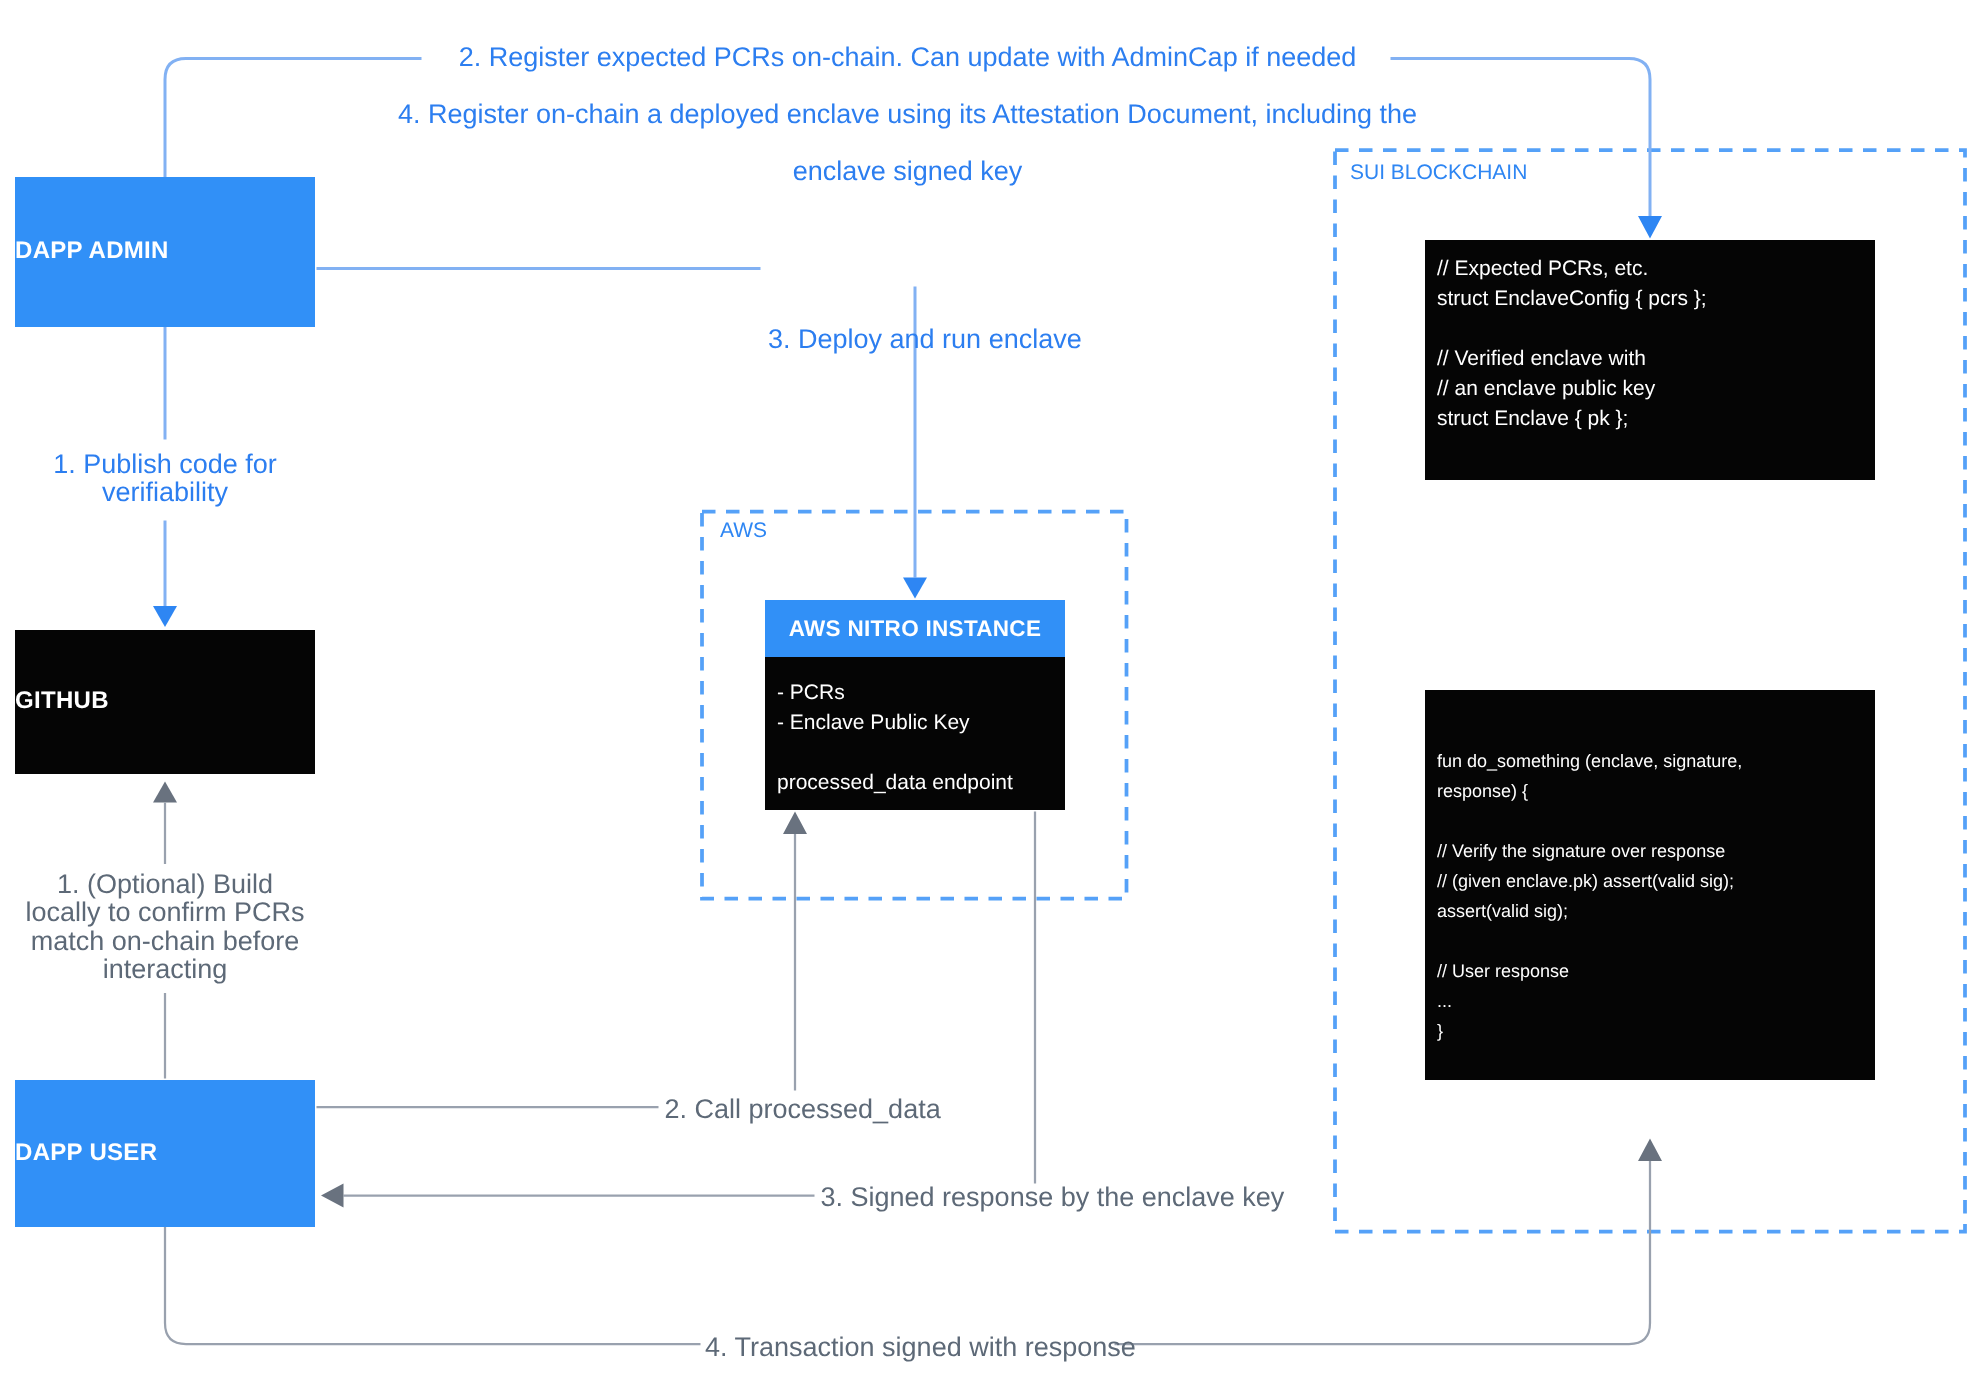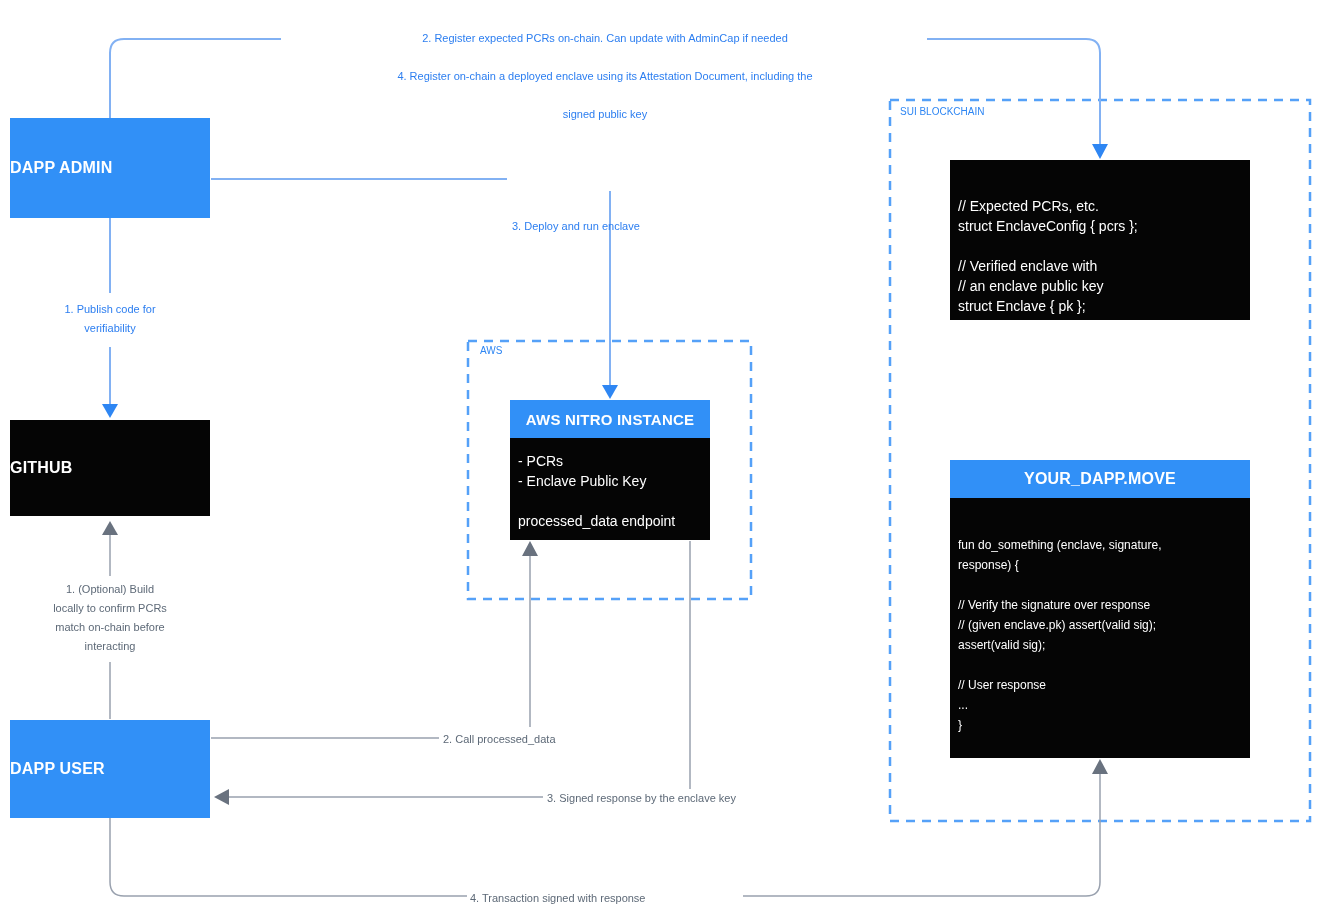--- a/index.html
+++ b/index.html
@@ -13,25 +13,25 @@
   .node{position:absolute;z-index:3;display:flex;align-items:center;justify-content:flex-start;
         color:#ffffff;font-size:16px;font-weight:600;letter-spacing:.2px;}
   .node.blue{background:#3190f7;}
   .node.black{background:#050505;}
   .panel{position:absolute;z-index:3;}
   .panel .hdr{background:#3190f7;color:#fff;font-size:16px;font-weight:600;
               display:flex;align-items:center;justify-content:center;letter-spacing:.2px;}
   .panel .body{background:#050505;color:#fff;font-size:12px;line-height:20px;
                white-space:pre-line;box-sizing:border-box;}
   
-  .lbl{position:absolute;z-index:4;font-size:11px;line-height:19px;white-space:nowrap;}
+  .lbl{position:absolute;z-index:4;font-size:18px;line-height:19px;white-space:nowrap;}
   .lbl.blue{color:#2c7ef0;}
   .lbl.gray{color:#5d6977;}
   .lbl.center{text-align:center;white-space:pre-line;}
-  .ctr-lbl{position:absolute;z-index:4;font-size:10px;color:#2e86f3;white-space:nowrap;}
+  .ctr-lbl{position:absolute;z-index:4;font-size:14px;color:#2e86f3;white-space:nowrap;}
 </style>
 </head>
 <body>
 
 <svg class="wires" width="1320" height="918" viewBox="0 0 1320 918">
 
   <rect x="468" y="341" width="283" height="258" fill="none" stroke="#55a1f8" stroke-width="2.5" stroke-dasharray="9 7"></rect>
   <rect x="890" y="100" width="420" height="721" fill="none" stroke="#55a1f8" stroke-width="2.5" stroke-dasharray="9 7"></rect>
 
   <path d="M110,118 V53 Q110,39 124,39 H281" fill="none" stroke="#82b1f3" stroke-width="2"></path>
@@ -80,46 +80,45 @@
 
 <div class="panel" style="left:510px;top:400px;width:200px;">
   <div class="hdr" style="height:38px;font-size:15px;">AWS NITRO INSTANCE</div>
   <div class="body" style="height:102px;padding:13px 8px 16px 8px;font-size:14px;">- PCRs
 - Enclave Public Key
 
 processed_data endpoint</div>
 </div>
 
 <div class="panel" style="left:950px;top:160px;width:300px;">
-  <div class="body" style="height:160px;padding:36px 8px 0 8px;font-size:14px;">// Expected PCRs, etc.
+  <div class="body" style="height:160px;padding:8px 8px 0 8px;font-size:14px;">// Expected PCRs, etc.
 struct EnclaveConfig { pcrs };
 
 // Verified enclave with
 // an enclave public key
 struct Enclave { pk };</div>
 </div>
 
 <div class="panel" style="left:950px;top:460px;width:300px;">
-  <div class="hdr" style="height:38px;">YOUR_DAPP.MOVE</div>
   <div class="body" style="height:260px;padding:37px 8px 0 8px;">fun do_something (enclave, signature,
 response) {
 
 // Verify the signature over response
 // (given enclave.pk) assert(valid sig);
 assert(valid sig);
 
 // User response
 ...
 }</div>
 </div>
 
 <div class="lbl blue center" style="left:230px;top:10px;width:750px;">
   <span style="display:block">2. Register expected PCRs on-chain. Can update with AdminCap if needed</span>
   <span style="display:block">4. Register on-chain a deployed enclave using its Attestation Document, including the</span>
-  <span style="display:block">signed public key</span>
+  <span style="display:block">enclave signed key</span>
 </div>
 
 <div class="lbl blue" style="left:512px;top:171px;margin-top:46px;">3. Deploy and run enclave</div>
 
 <div class="lbl blue center" style="left:10px;top:300px;width:200px;">1. Publish code for
 verifiability</div>
 
 <div class="lbl gray center" style="left:0px;top:580px;width:220px;">1. (Optional) Build
 locally to confirm PCRs
 match on-chain before

